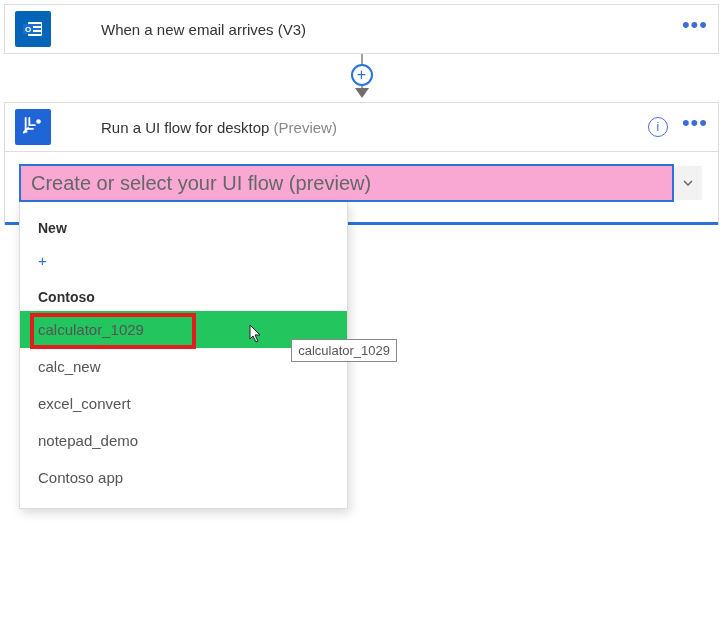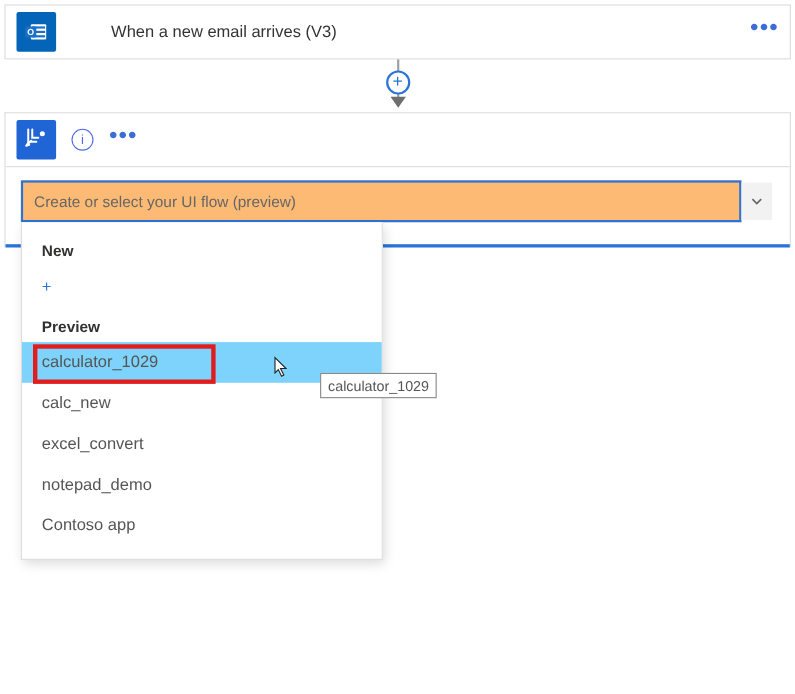--- a/index.html
+++ b/index.html
@@ -126,24 +126,24 @@
     .select-wrap {
       flex: 1;
       position: relative;
     }
     .select-box {
       border: 2px solid #2a73d8;
       height: 38px;
       display: flex;
       align-items: center;
       padding: 0 10px;
-      font-size: 14px;
+      font-size: 20px;
       color: #666;
       cursor: pointer;
-      background: #fdba74;
+      background: #f9a8d4;
     }
     .select-chevron {
       width: 28px;
       height: 34px;
       background: #f2f2f2;
       display: flex;
       align-items: center;
       justify-content: center;
       margin: 2px 2px 2px 0;
       border-left: none;
@@ -176,21 +176,21 @@
       gap: 6px;
     }
     .dd-item {
       font-size: 15px;
       color: #555;
       padding: 10px 18px;
       cursor: pointer;
       position: relative;
     }
     .dd-item.hover {
-      background: #7dd3fc;
+      background: #22c55e;
     }
     .highlight-box {
       border: 4px solid #e21d1d;
       position: absolute;
       left: 10px;
       top: 2px;
       width: 166px;
       height: 36px;
       pointer-events: none;
     }
@@ -245,20 +245,23 @@
 <div class="card" style="border-bottom:none;">
   <div class="card-header">
     <div class="card-icon uiflow-icon-bg">
       <svg width="22" height="22" viewBox="0 0 24 24">
         <path d="M4 2 L4 14 L12 14" stroke="#fff" stroke-width="2" fill="none" stroke-linecap="round"></path>
         <path d="M8 2 L8 10 L14 10" stroke="#fff" stroke-width="2" fill="none" stroke-linecap="round"></path>
         <circle cx="18" cy="6" r="2.5" fill="#fff"></circle>
         <path d="M2 18 L7 13 M2 18 L4 15 M2 18 L5 17" stroke="#fff" stroke-width="2" fill="none" stroke-linecap="round"></path>
       </svg>
     </div>
+    <div class="card-title">
+      <span>Run a UI flow for desktop </span><span class="preview-tag">(Preview)</span>
+    </div>
     <div class="card-actions">
       <div class="info-circle">i</div>
       <span class="ellipsis">•••</span>
     </div>
   </div>
 
   <div class="card-body">
 
     <div class="select-wrap">
       <div class="select-flex">
@@ -270,21 +273,21 @@
               <path d="M2 4 L6 8 L10 4" stroke="#666" stroke-width="1.5" fill="none"></path>
             </svg>
         </div>
       </div>
 
       <div class="dropdown">
         <div class="dd-group">New</div>
         <div class="dd-create">
           <span>+</span>
         </div>
-        <div class="dd-group">Preview</div>
+        <div class="dd-group">Contoso</div>
 
 
         <div class="dd-item hover" style="position:relative;">
           <span>calculator_1029</span>
           <div class="highlight-box"></div>
           <svg class="cursor-svg" width="18" height="22" viewBox="0 0 18 22">
             <path d="M3 2 L3 16 L6 13 L9 19 L11 18 L8 12 L13 12 Z" fill="#fff" stroke="#222" stroke-width="1"></path>
           </svg>
           <div class="tooltip">calculator_1029</div>
         </div>

